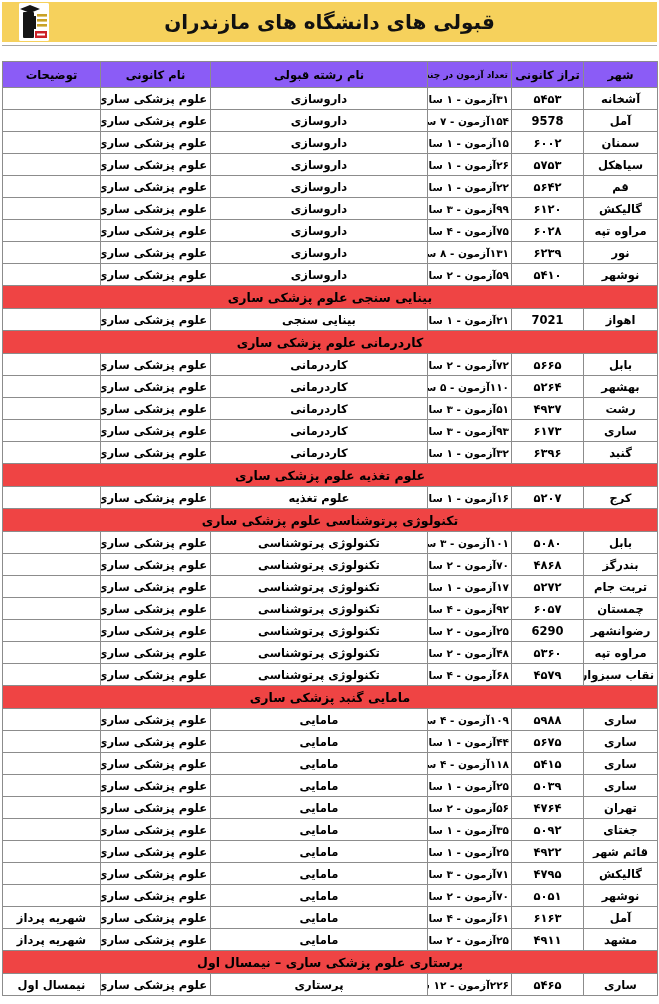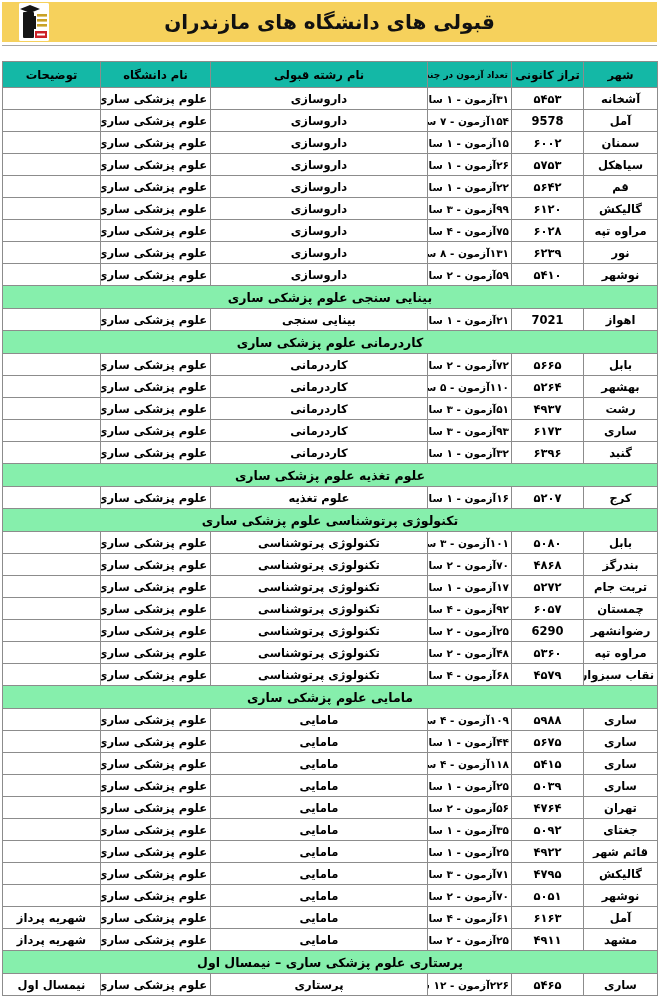--- a/index.html
+++ b/index.html
@@ -30,27 +30,27 @@
   table.adm {
     margin:15px 2px 0 2px; width:655px; border-collapse:collapse;
     table-layout:fixed; direction:rtl;
   }
   table.adm th, table.adm td {
     border:1px solid #8c8c8c; color:#000; text-align:center;
     vertical-align:middle; padding:0 3px; overflow:hidden; white-space:nowrap;
     font-weight:bold;
   }
   table.adm thead th {
-    background:#14b8a6; height:25px; font-size:11.5px;
+    background:#8b5cf6; height:25px; font-size:11.5px;
   }
   table.adm thead th.col-exams { font-size:9px; font-weight:bold; }
   table.adm td { height:21px; font-size:11.5px; background:#ffffff; }
   table.adm td.cell-exams { text-align:right; font-size:10.5px; padding-right:2px; }
   table.adm tr.section-row td {
-    background:#86efac; height:22px; font-size:12.5px; font-weight:bold;
+    background:#ef4444; height:22px; font-size:12.5px; font-weight:bold;
   }
 </style>
 </head>
 <body>
 
 <div class="page">
 
   <header class="banner">
     <div class="logo">
       <svg width="30" height="38" viewBox="0 0 30 38" xmlns="http://www.w3.org/2000/svg">
@@ -79,21 +79,21 @@
       <col style="width:217px">
       <col style="width:110px">
       <col style="width:98px">
     </colgroup>
     <thead>
       <tr>
         <th>شهر</th>
         <th>تراز کانونی</th>
         <th class="col-exams">تعداد آزمون در چند سال</th>
         <th>نام رشته قبولی</th>
-        <th>نام دانشگاه</th>
+        <th>نام کانونی</th>
         <th>توضیحات</th>
       </tr>
     </thead>
     <tbody id="table-body">
         <tr>
           <td class="cell-city">آشخانه</td>
           <td class="cell-score">۵۴۵۳</td>
           <td class="cell-exams">۳۱آزمون - ۱ سال</td>
           <td class="cell-major">داروسازی</td>
           <td class="cell-university">علوم پزشکی ساری</td>
@@ -281,21 +281,21 @@
         </tr>
         <tr>
           <td class="cell-city">نقاب سبزوار</td>
           <td class="cell-score">۴۵۷۹</td>
           <td class="cell-exams">۶۸آزمون - ۴ سال</td>
           <td class="cell-major">تکنولوژی پرتوشناسی</td>
           <td class="cell-university">علوم پزشکی ساری</td>
           <td class="cell-notes"></td>
         </tr>
         <tr class="section-row">
-          <td colspan="6">مامایی علوم پزشکی ساری</td>
+          <td colspan="6">مامایی گنبد پزشکی ساری</td>
         </tr>
         <tr>
           <td class="cell-city">ساری</td>
           <td class="cell-score">۵۹۸۸</td>
           <td class="cell-exams">۱۰۹آزمون - ۴ سال</td>
           <td class="cell-major">مامایی</td>
           <td class="cell-university">علوم پزشکی ساری</td>
           <td class="cell-notes"></td>
         </tr>
         <tr>

